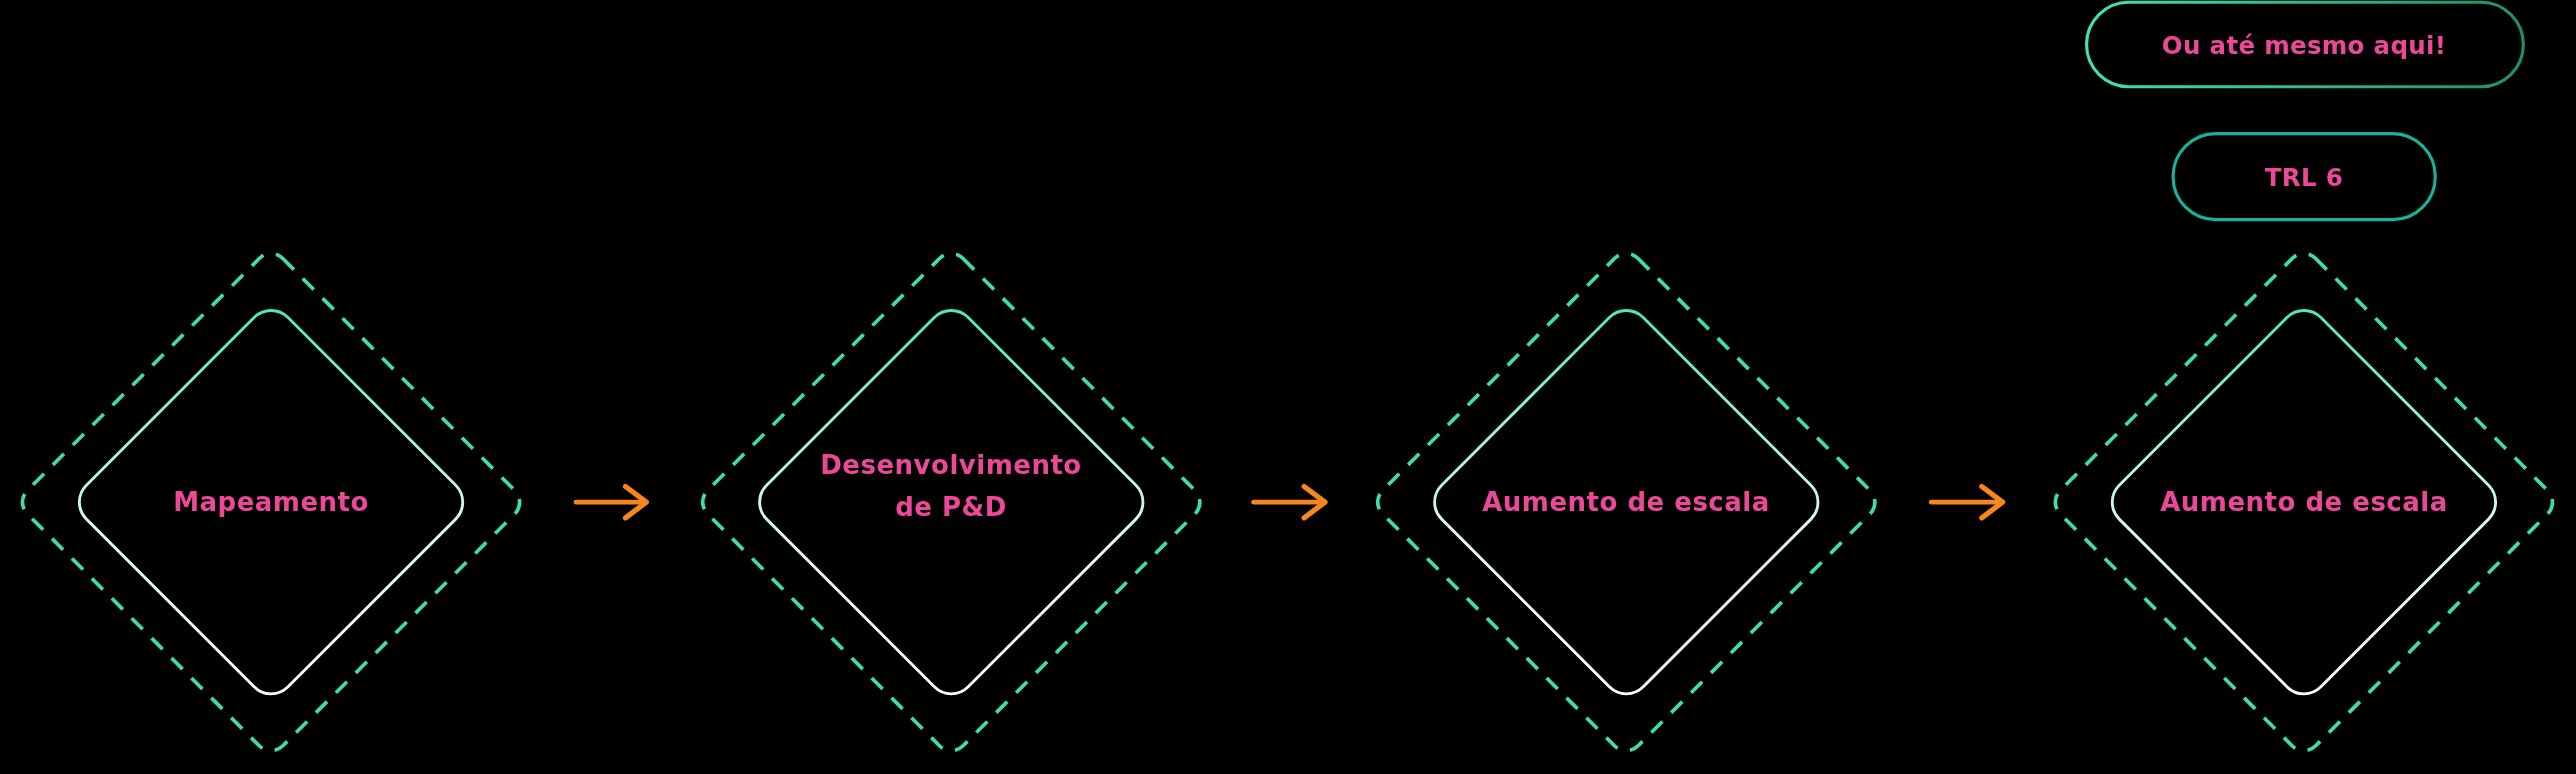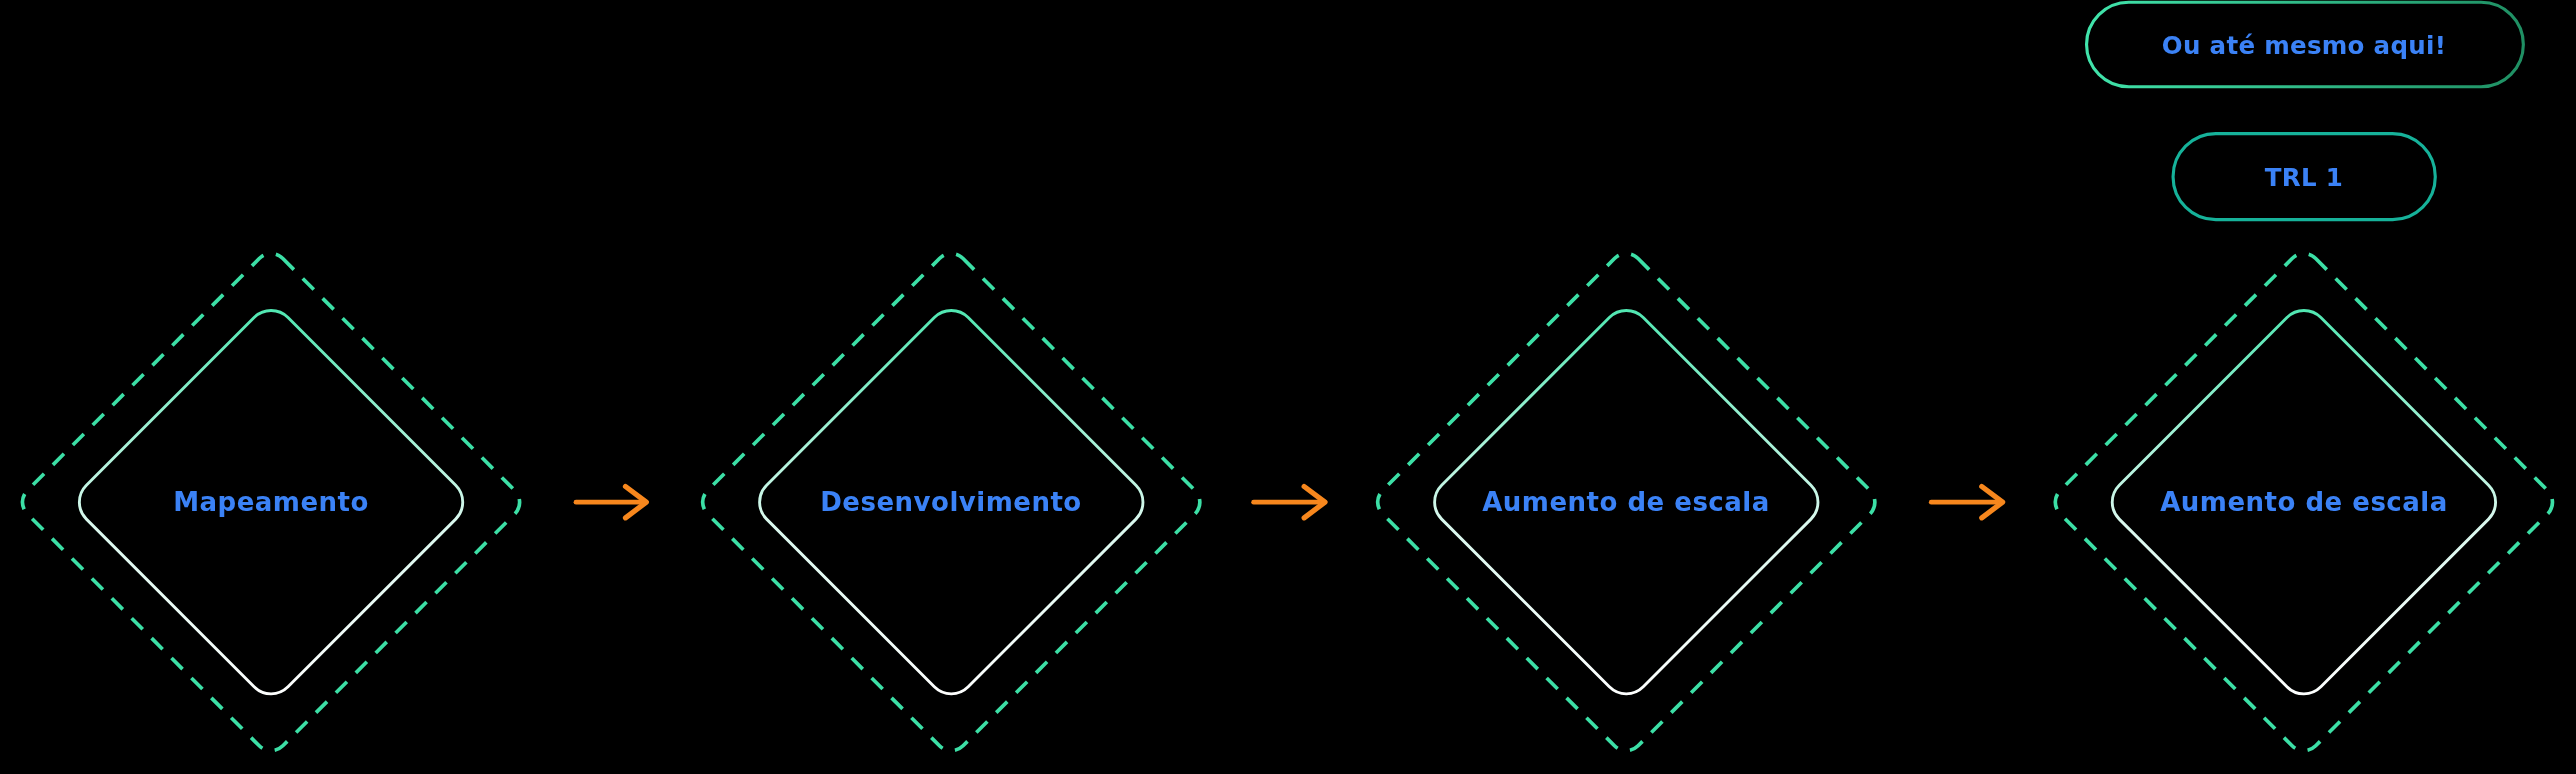--- a/index.html
+++ b/index.html
@@ -15,21 +15,21 @@
     overflow: hidden;
     font-family: "DejaVu Sans", sans-serif;
   }
   .shapes-svg {
     position: absolute;
     inset: 0;
   }
   .label {
     position: absolute;
     transform: translate(-50%, -50%);
-    color: #3b82f6;
+    color: #ec4899;
     font-weight: 700;
     text-align: center;
     white-space: nowrap;
   }
   .stage-label {
     font-size: 26px;
     line-height: 42px;
     letter-spacing: 0.5px;
   }
   .stage-label span {
@@ -103,30 +103,31 @@
 
     <rect x="4169" y="256" width="503" height="165" rx="82" fill="none" stroke-width="6" stroke="#16B29A"></rect>
 
     <line x1="4421" y1="421" x2="4421" y2="577" stroke="url(#gradConnector)" stroke-width="4"></line>
   </svg>
 
   <div class="label stage-label" style="left:271px; top:502px;text-align:right;">
     <span>Mapeamento</span>
   </div>
 
-  <div class="label stage-label" style="left:951px; top:502px;">
+  <div class="label stage-label" style="left:951px; top:486px;">
     <span>Desenvolvimento</span>
+    <span>de P&amp;D</span>
   </div>
 
   <div class="label stage-label" style="left:1626px; top:502px;">
     <span>Aumento de escala</span>
   </div>
 
   <div class="label stage-label" style="left:2304px; top:502px;">
     <span>Aumento de escala</span>
   </div>
 
   <div class="label pill-label" style="left:2304px; top:45px;">Ou até mesmo aqui!</div>
 
-  <div class="label pill-label" style="left:2304px; top:177px;">TRL 1</div>
+  <div class="label pill-label" style="left:2304px; top:177px;">TRL 6</div>
 
 </div>
 
 
 </body></html>

